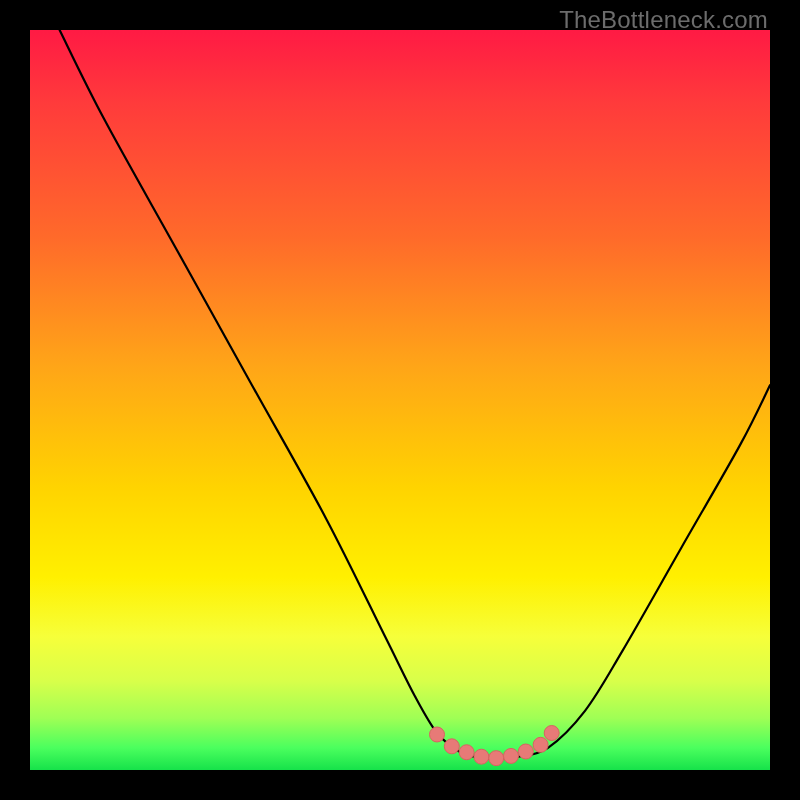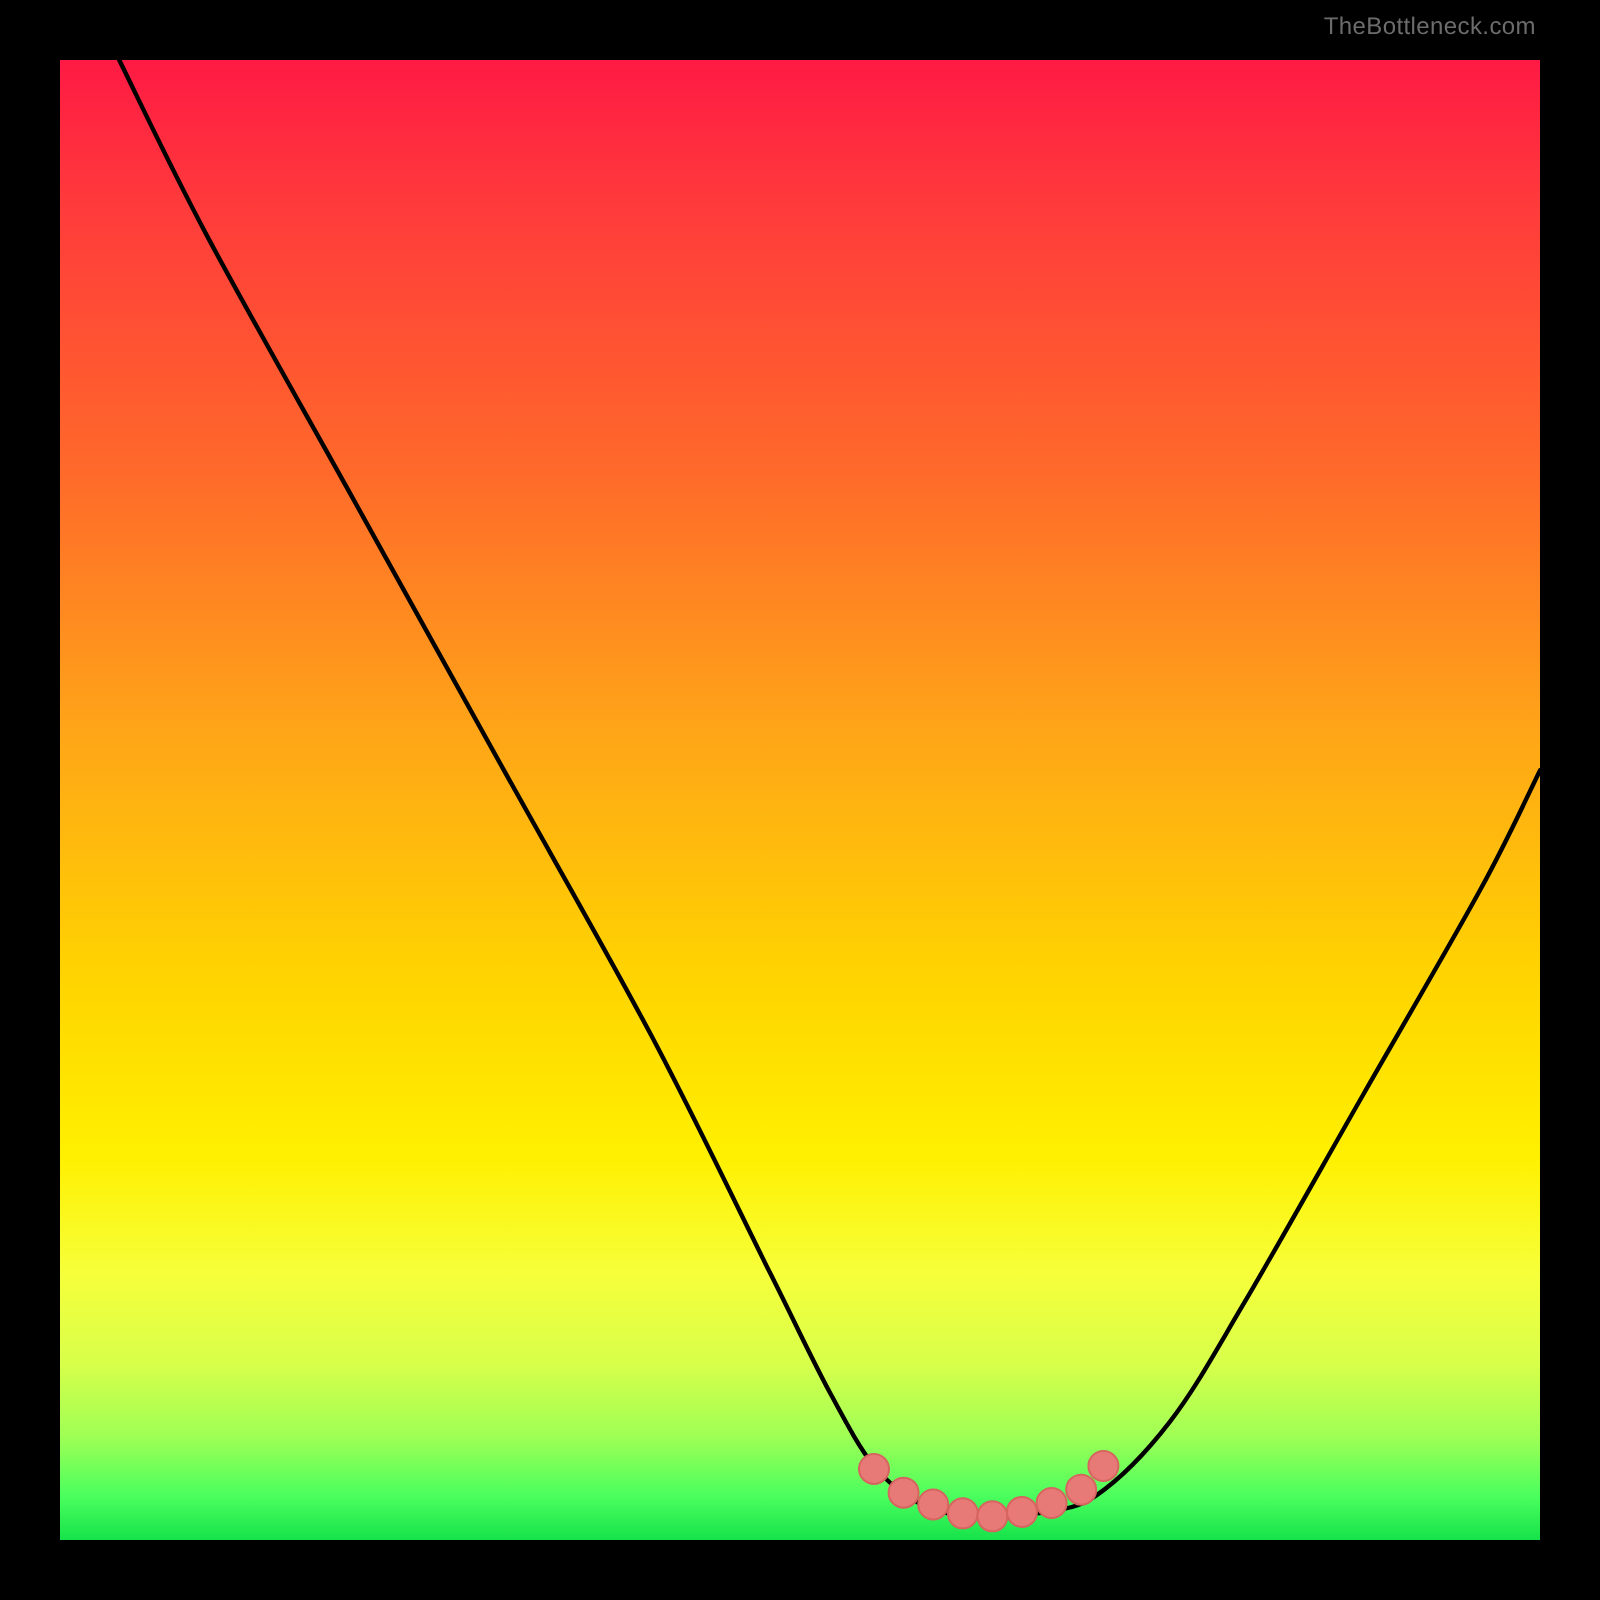--- a/index.html
+++ b/index.html
@@ -45,21 +45,21 @@
     left: 0;
     top: 0;
     width: 740px;
     height: 740px;
   }
   .watermark {
     position: absolute;
     top: 6px;
     right: 32px;
     color: #6c6c6c;
-    font-size: 12px;
+    font-size: 24px;
     font-weight: 500;
     letter-spacing: 0.2px;
     user-select: none;
   }
 </style>
 </head>
 <body>
 
 <div class="stage">
 

